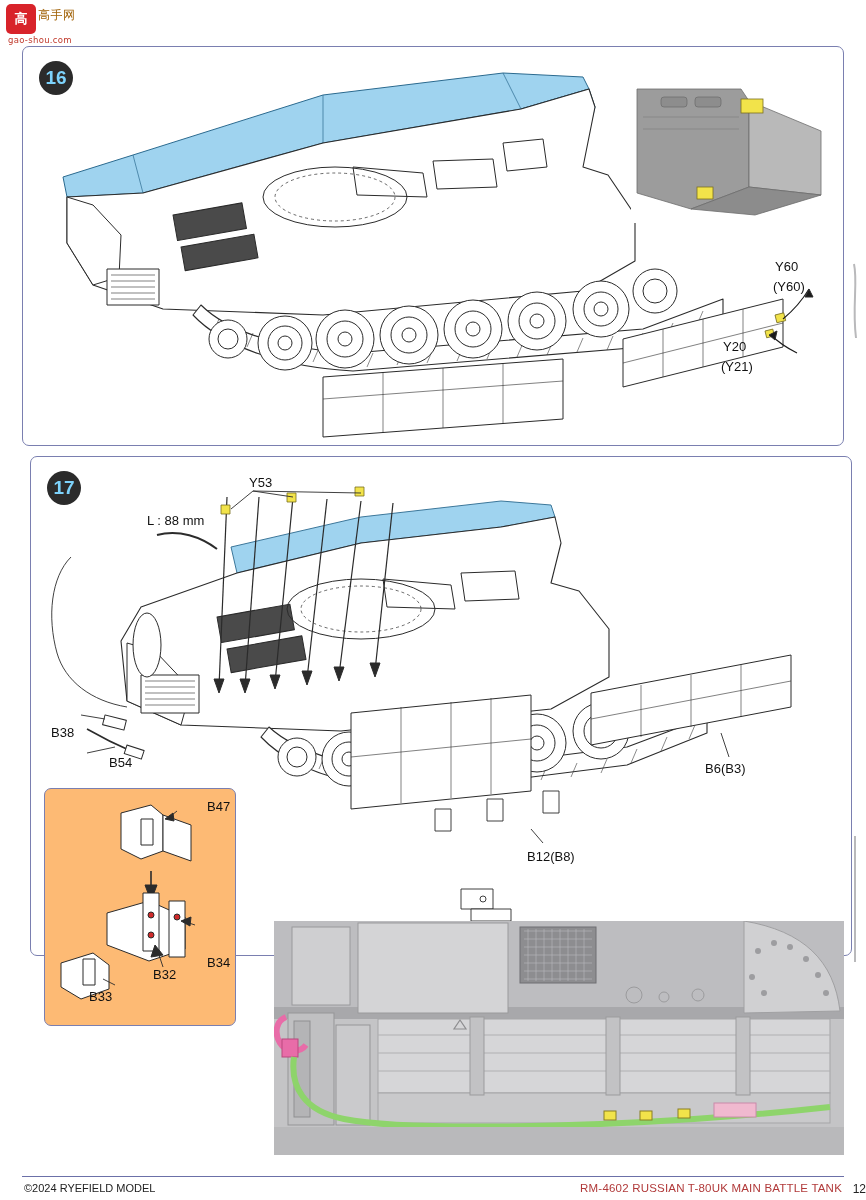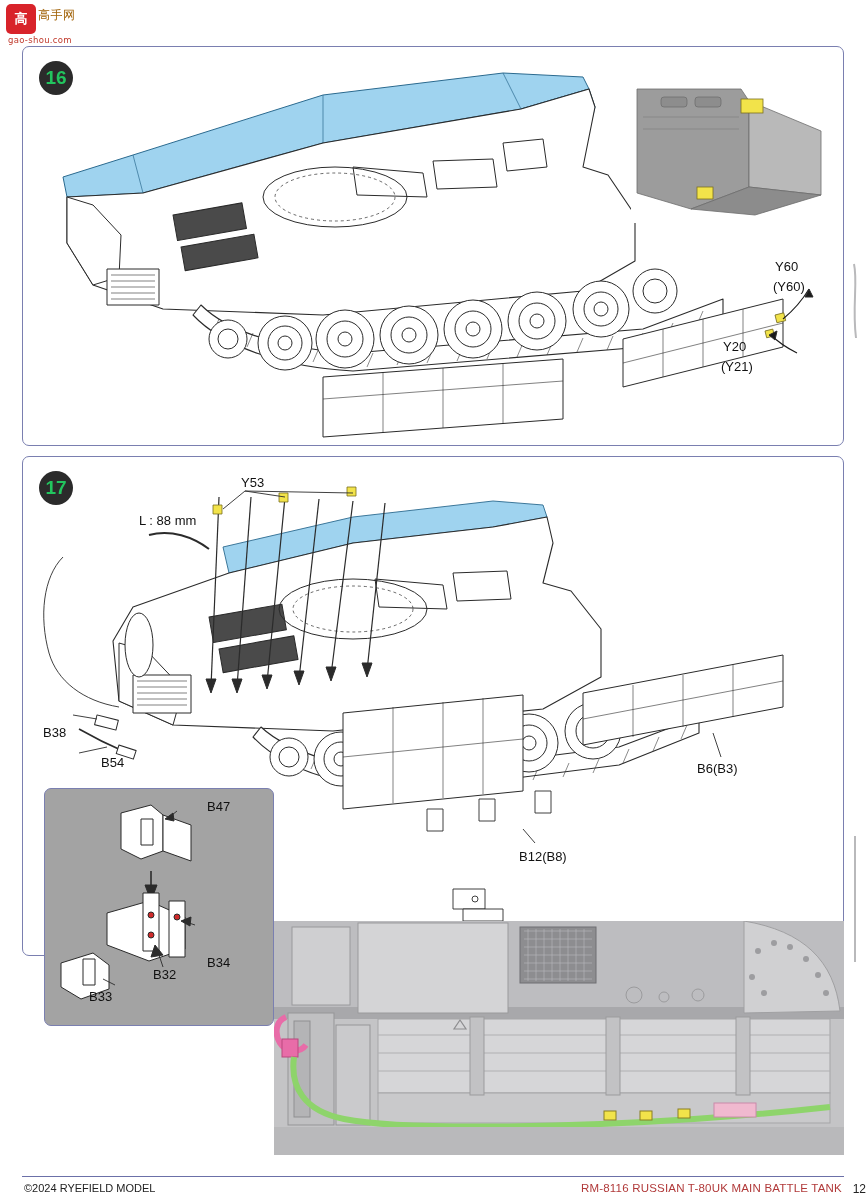--- a/index.html
+++ b/index.html
@@ -60,28 +60,28 @@
 
   
   .panel {
     position: absolute;
     border: 1.2px solid #7a7fb0;
     border-radius: 7px;
     background: #ffffff;
     box-sizing: border-box;
   }
   #panel-16 { left: 22px; top: 46px; width: 822px; height: 400px; }
-  #panel-17 { left: 22px; top: 456px; width: 822px; height: 500px; }
+  #panel-17 { left: 30px; top: 456px; width: 822px; height: 500px; }
 
   .step-badge {
     position: absolute;
     width: 34px; height: 34px;
     border-radius: 50%;
     background: #2b2b2b;
-    color: #22c55e;
+    color: #7dd3fc;
     font-size: 19px;
     font-weight: bold;
     text-align: center;
     line-height: 34px;
     font-family: "Liberation Sans", sans-serif;
   }
 
   .lbl {
     position: absolute;
     font-size: 13px;
@@ -139,25 +139,25 @@
     border-right: 6px solid transparent;
     border-bottom: 11px solid #c62828;
     margin-right: 3px;
     vertical-align: -1px;
   }
 
   
   #inset-box {
     position: absolute;
     left: 44px; top: 788px;
-    width: 230px; height: 238px;
+    width: 192px; height: 238px;
     border: 1.2px solid #7a7fb0;
     border-radius: 7px;
     box-sizing: border-box;
-    background: #a3a3a3;
+    background: #fdba74;
   }
 
   
   #photo {
     position: absolute;
     left: 274px; top: 921px;
     width: 570px; height: 234px;
     overflow: hidden;
     background: #c9c9cb;
   }
@@ -504,20 +504,20 @@
     <path d="M8,2 C12,20 6,44 10,76" stroke="#b9b9bb" stroke-width="2" fill="none"></path>
   </svg>
   <svg style="position:absolute; left:846px; top:836px;" width="18" height="130" viewBox="0 0 18 130">
     <path d="M9,0 L9,126" stroke="#b9b9bb" stroke-width="2" fill="none"></path>
   </svg>
 
   <div class="footer">
     <div class="footer-line"></div>
     <div class="copyright">©2024 RYEFIELD MODEL</div>
     <div class="pagenum">12</div>
-    <div class="kitname">RM-8116 RUSSIAN T-80UK MAIN BATTLE TANK</div>
+    <div class="kitname">RM-4602 RUSSIAN T-80UK MAIN BATTLE TANK</div>
   </div>
 
   <div class="hobbysearch">
     <span class="hs-mark"></span><span>HOBBY SEARCH</span>
   </div>
 
 </div>
 
 </body></html>

